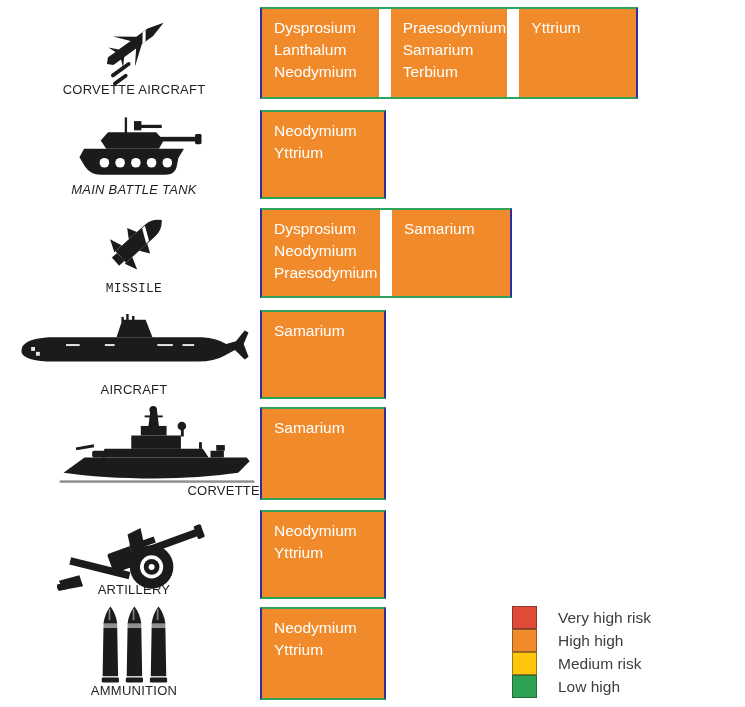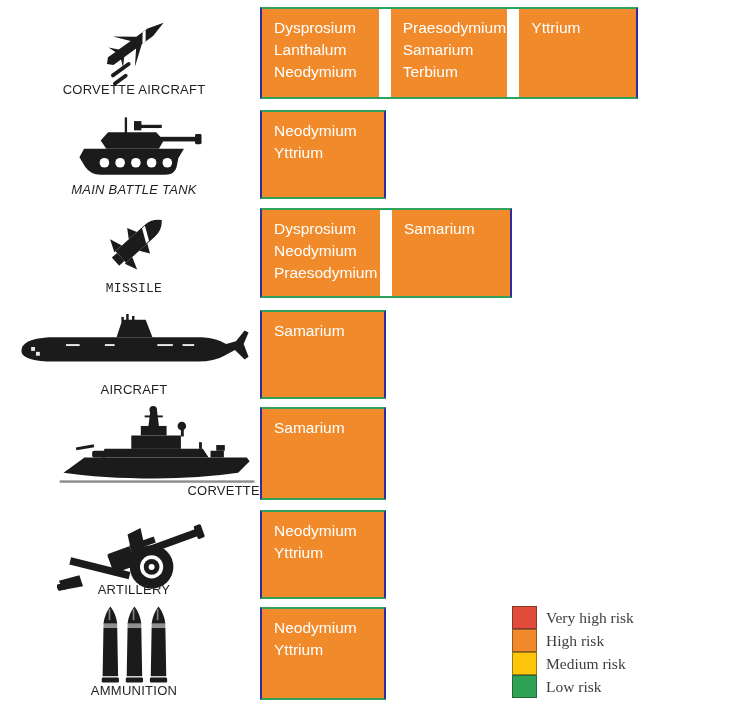--- a/index.html
+++ b/index.html
@@ -28,21 +28,21 @@
   }
   .box-line{
     color:#ffffff;font-size:15.5px;line-height:22px;white-space:nowrap;
   }
   .legend{position:absolute;left:512px;top:606px;display:flex;flex-direction:column;}
   .legend-item{display:flex;align-items:center;height:23px;}
   .swatch{
     width:25px;height:23px;box-sizing:border-box;flex:0 0 25px;
     border:1px solid rgba(30,30,30,.45);
   }
-  .legend-label{margin-left:9px;font-size:15.5px;color:#3d3d3d;line-height:1;white-space:nowrap;font-family:Liberation Serif, serif;}
+  .legend-label{margin-left:21px;font-size:15.5px;color:#3d3d3d;line-height:1;white-space:nowrap;}
 </style>
 </head>
 <body>
 
 <div id="app">
   <div id="rows-root">
       <div class="icon-cell" style="top: 7px; height: 92px;">
         <div class="icon-wrap">
           <svg width="92" height="84" viewBox="-5 -3 110 108">
             <g transform="rotate(-36 50 50)">
@@ -250,24 +250,24 @@
         </div>
       </div>
     </div>
   <div class="legend" id="legend">
       <div class="legend-item">
         <span class="swatch" style="background: rgb(225, 75, 57);"></span>
         <span class="legend-label">Very high risk</span>
       </div>
       <div class="legend-item">
         <span class="swatch" style="background: rgb(241, 138, 42);"></span>
-        <span class="legend-label">High risk</span>
+        <span class="legend-label">High high</span>
       </div>
       <div class="legend-item">
         <span class="swatch" style="background: rgb(253, 198, 10);"></span>
         <span class="legend-label">Medium risk</span>
       </div>
       <div class="legend-item">
         <span class="swatch" style="background: rgb(47, 163, 85);"></span>
-        <span class="legend-label">Low risk</span>
+        <span class="legend-label">Low high</span>
       </div>
     </div>
 </div>
 
 </body></html>

